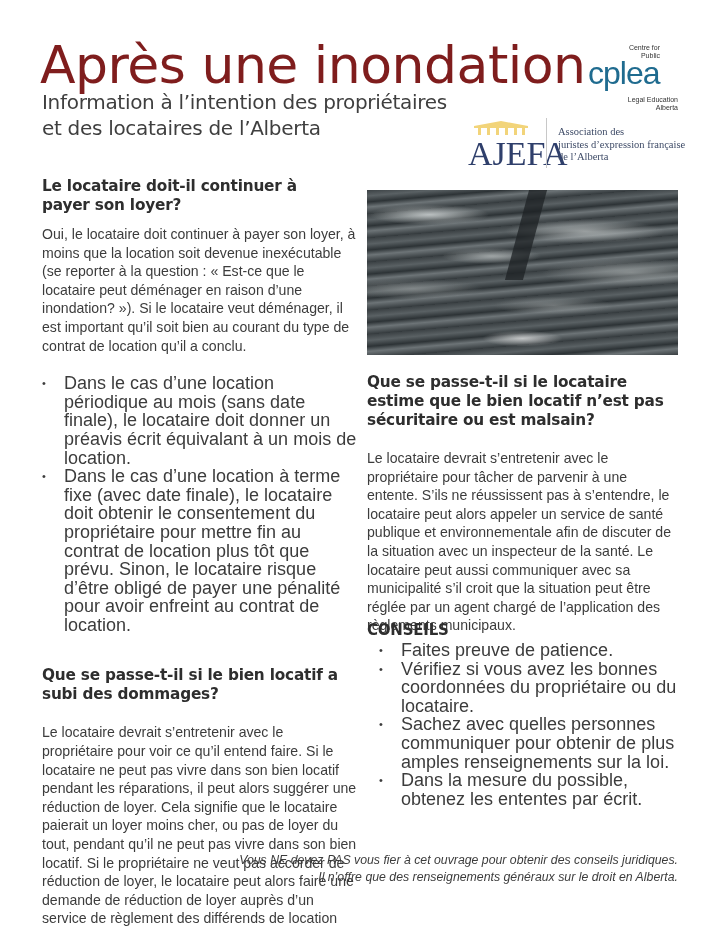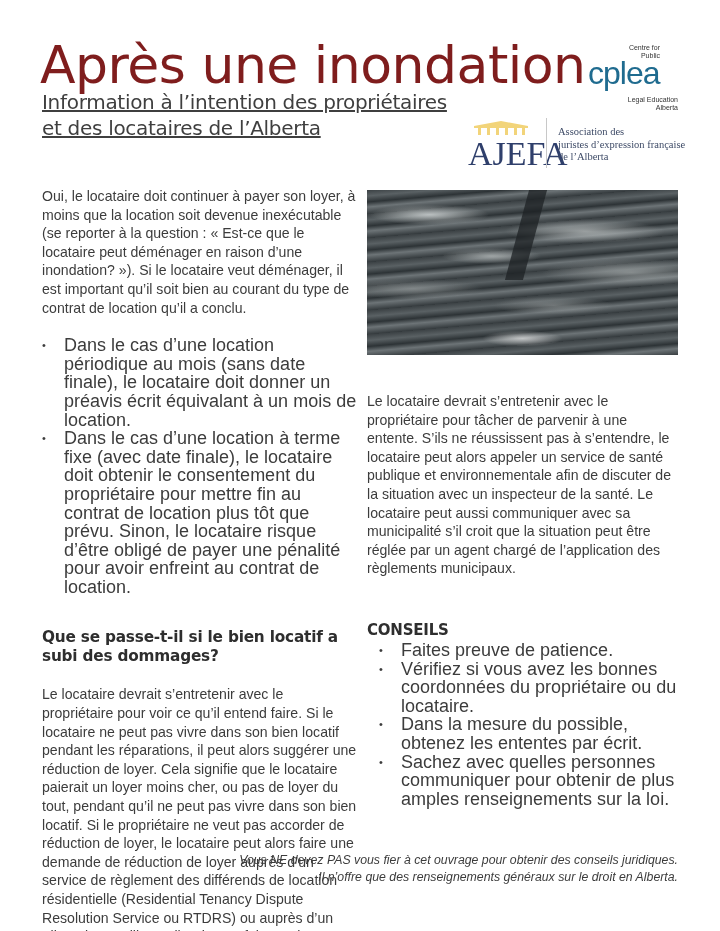--- a/index.html
+++ b/index.html
@@ -1,20 +1,20 @@
 <!DOCTYPE html>
 <html><head>
 <meta charset="utf-8">
 <style>
   * { box-sizing: border-box; margin: 0; padding: 0; }
   html, body { width: 720px; height: 931px; background: #ffffff; overflow: hidden; }
   body { position: relative; font-family: "DejaVu Sans", sans-serif; color: #3a3a3a; }
 
   .title { position: absolute; left: 40px; top: 42px; font-family: "DejaVu Sans", sans-serif; font-weight: normal; font-size: 52px; color: #7f1d1d; letter-spacing: -0.5px; line-height: 46px; }
-  .subtitle { position: absolute; left: 42px; top: 89px; font-family: "DejaVu Sans", sans-serif; font-size: 20px; line-height: 26px; color: #3f3f3f; font-weight: normal; letter-spacing: -0.3px; text-decoration: underline; }
+  .subtitle { position: absolute; left: 42px; top: 89px; font-family: "DejaVu Sans", sans-serif; font-size: 20px; line-height: 26px; color: #3f3f3f; font-weight: normal; letter-spacing: -0.3px; }
 
   
   .cplea { position: absolute; left: 588px; top: 44px; width: 90px; height: 70px; }
   .cplea .top { position: absolute; right: 18px; top: 0; font-size: 7px; line-height: 8px; color: #333; text-align: right; font-family: "Liberation Sans", sans-serif; }
   .cplea .word { position: absolute; left: 0; top: 10px; font-family: "Liberation Sans", sans-serif; font-size: 32px; line-height: 38px; color: #1f6b8f; letter-spacing: -1px; }
   .cplea .bottom { position: absolute; right: 0; top: 52px; font-size: 7px; line-height: 8px; color: #333; text-align: right; font-family: "Liberation Sans", sans-serif; }
 
   
   .ajefa { position: absolute; left: 466px; top: 118px; width: 240px; height: 58px; }
   .ajefa .roof { position: absolute; left: 8px; top: 3px; width: 54px; height: 14px; }
@@ -82,43 +82,45 @@
   <div class="letters">AJEFA</div>
   <div class="divider"></div>
   <div class="assoc">
     <div>Association des</div>
     <div>juristes d’expression française</div>
     <div>de l’Alberta</div>
   </div>
 </div>
 
 <div class="col-left">
+  <h2 class="h2" style="width:300px;">Le locataire doit-il continuer à payer son loyer?</h2>
   <p class="p" style="margin-top:10px;">Oui, le locataire doit continuer à payer son loyer, à moins que la location soit devenue inexécutable (se reporter à la question : « Est-ce que le locataire peut déménager en raison d’une inondation? »). Si le locataire veut déménager, il est important qu’il soit bien au courant du type de contrat de location qu’il a conclu.</p>
   <ul class="bul" style="margin-top:19px;">
     <li>Dans le cas d’une location périodique au mois (sans date finale), le locataire doit donner un préavis écrit équivalant à un mois de location.</li>
     <li>Dans le cas d’une location à terme fixe (avec date finale), le locataire doit obtenir le consentement du propriétaire pour mettre fin au contrat de location plus tôt que prévu. Sinon, le locataire risque d’être obligé de payer une pénalité pour avoir enfreint au contrat de location.</li>
   </ul>
   <h2 class="h2" style="margin-top:32px;">Que se passe-t-il si le bien locatif a subi des dommages?</h2>
   <p class="p" style="margin-top:19px;">Le locataire devrait s’entretenir avec le propriétaire pour voir ce qu’il entend faire. Si le locataire ne peut pas vivre dans son bien locatif pendant les réparations, il peut alors suggérer une réduction de loyer. Cela signifie que le locataire paierait un loyer moins cher, ou pas de loyer du tout, pendant qu’il ne peut pas vivre dans son bien locatif. Si le propriétaire ne veut pas accorder de réduction de loyer, le locataire peut alors faire une demande de réduction de loyer auprès d’un service de règlement des différends de location résidentielle (Residential Tenancy Dispute Resolution Service ou RTDRS) ou auprès d’un tribunal. Par ailleurs, il arrive parfois que le propriétaire puisse mettre un autre bien locatif à la disposition du locataire pendant les travaux de réfection.</p>
 </div>
 
 <div class="photo">
   <div class="streak"></div>
 </div>
 
 <div class="col-right" style="top:373px;">
+  <h2 class="h2">Que se passe-t-il si le locataire estime que le bien locatif n’est pas sécuritaire ou est malsain?</h2>
   <p class="p" style="margin-top:19px;">Le locataire devrait s’entretenir avec le propriétaire pour tâcher de parvenir à une entente. S’ils ne réussissent pas à s’entendre, le locataire peut alors appeler un service de santé publique et environnementale afin de discuter de la situation avec un inspecteur de la santé. Le locataire peut aussi communiquer avec sa municipalité s’il croit que la situation peut être réglée par un agent chargé de l’application des règlements municipaux.</p>
 </div>
 
 <div class="col-right" style="top:620px;">
   <h2 class="h2" style="font-size:15px;line-height:21px;">CONSEILS</h2>
   <ul class="bul" style="margin-left:12px;">
     <li>Faites preuve de patience.</li>
     <li>Vérifiez si vous avez les bonnes coordonnées du propriétaire ou du locataire.</li>
+    <li>Sachez avec quelles personnes communiquer pour obtenir de plus amples renseignements sur la loi.</li>
     <li>Dans la mesure du possible, obtenez les ententes par écrit.</li>
-    <li>Sachez avec quelles personnes communiquer pour obtenir de plus amples renseignements sur la loi.</li>
   </ul>
 </div>
 
 <div class="footer">
   <div>Vous NE devez PAS vous fier à cet ouvrage pour obtenir des conseils juridiques.</div>
   <div>Il n’offre que des renseignements généraux sur le droit en Alberta.</div>
 </div>
 
 </body></html>

